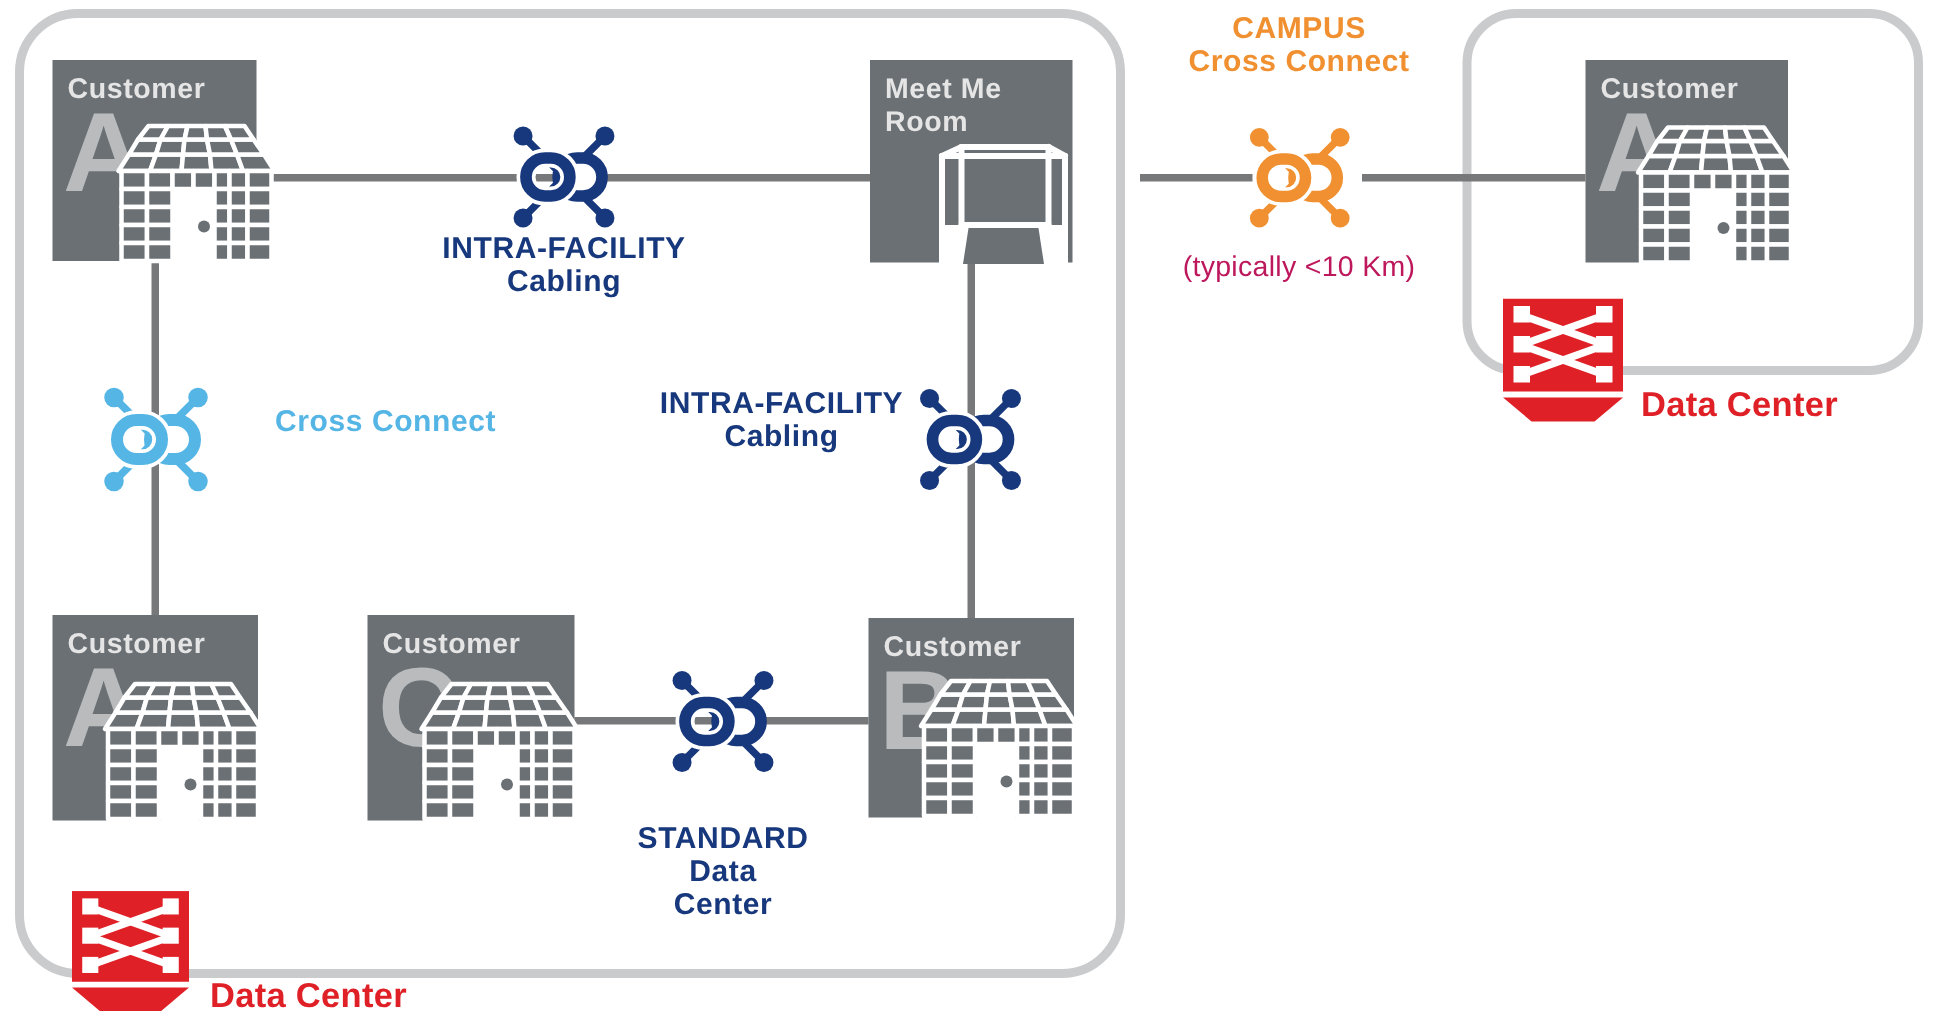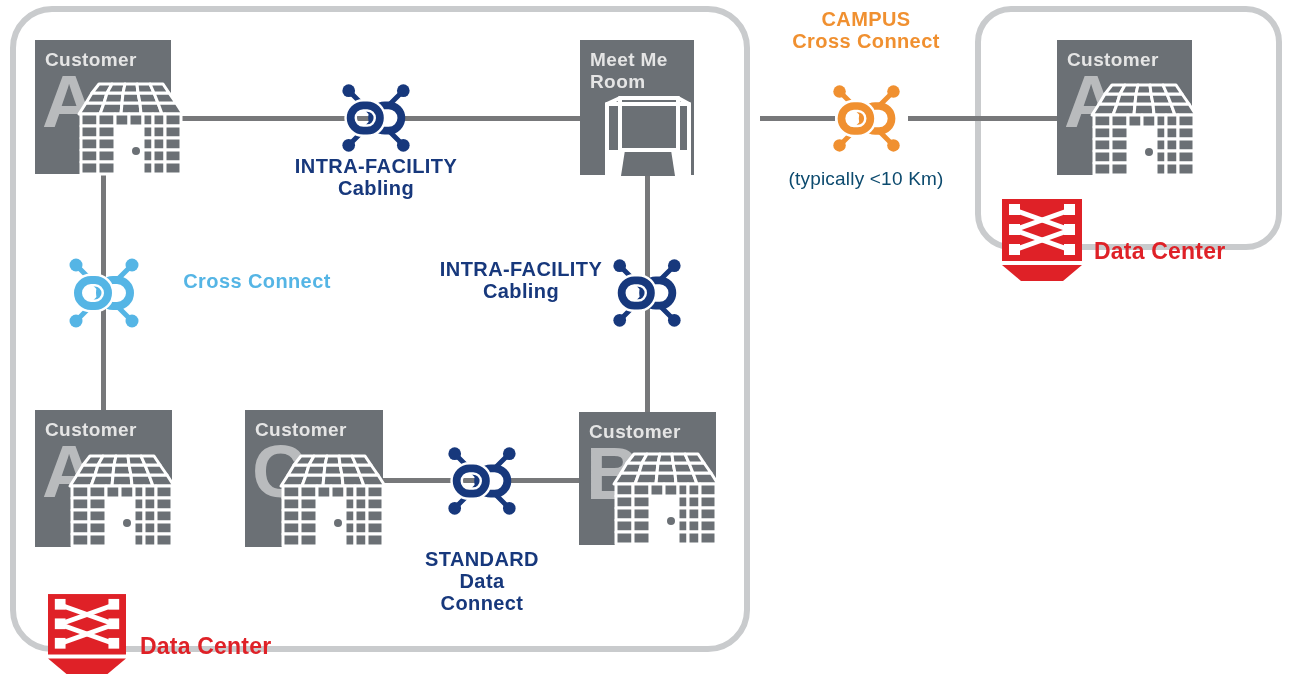--- a/index.html
+++ b/index.html
@@ -31,24 +31,24 @@
     position:absolute;z-index:3;text-align:center;font-weight:bold;
     font-size:20px;line-height:22px;letter-spacing:.4px;transform:translateX(-50%);
     white-space:nowrap;
   }
   .conn-label .sub{display:block;}
   .navy{color:#17387c;}
   .lblue{color:#55b5e5;}
   .orange{color:#f09030;}
   .note{
     position:absolute;z-index:3;transform:translateX(-50%);
-    color:#0c4a6e;font-size:19px;font-weight:normal;letter-spacing:.2px;
+    color:#be185d;font-size:19px;font-weight:normal;letter-spacing:.2px;
     white-space:nowrap;
   }
-  .badge{position:absolute;z-index:4;display:flex;align-items:center;}
+  .badge{position:absolute;z-index:4;display:flex;align-items:flex-end;}
   .badge-label{
     color:#df2127;font-weight:bold;font-size:23px;letter-spacing:.2px;
     white-space:nowrap;
   }
   .hidden-defs{position:absolute;width:0;height:0;overflow:hidden;}
 </style>
 </head>
 <body>
 
 <svg class="hidden-defs" aria-hidden="true">
@@ -172,21 +172,21 @@
   <div class="link" style="left:908px;top:116px;width:149px;height:5px;"></div>
 
   <div class="node" style="left:35px;top:40px;width:136px;height:134px;">
     <div class="node-title">Customer</div>
     <div class="node-letter">A</div>
     <svg class="cage-svg" style="right:-12px;bottom:-3px;" width="104" height="96" viewBox="0 0 104 96">
         <use href="#cage"></use>
       </svg>
   </div>
 
-  <div class="node" style="left:580px;top:40px;width:114px;height:135px;">
+  <div class="node" style="left:580px;top:40px;width:135px;height:135px;">
     <div class="node-title">Meet Me
 Room</div>
     <svg class="cage-svg" style="right:1px;bottom:-3px;" width="90" height="84" viewBox="0 0 90 84">
         <use href="#mmr"></use>
       </svg>
   </div>
 
   <div class="node" style="left:35px;top:410px;width:137px;height:137px;">
     <div class="node-title">Customer</div>
     <div class="node-letter">A</div>
@@ -245,21 +245,21 @@
   </div>
 
   <div class="conn-label navy" style="left:521px;top:258px;">
     <span class="sub">INTRA-FACILITY</span>
     <span class="sub">Cabling</span>
   </div>
 
   <div class="conn-label navy" style="left:482px;top:548px;">
     <span class="sub">STANDARD</span>
     <span class="sub">Data</span>
-    <span class="sub">Connect</span>
+    <span class="sub">Center</span>
   </div>
 
   <div class="conn-label orange" style="left:866px;top:8px;">
     <span class="sub">CAMPUS</span>
     <span class="sub">Cross Connect</span>
   </div>
 
   <div class="note" style="left:866px;top:168px;">(typically &lt;10 Km)</div>
 
   <div class="badge" style="left:48px;top:593px;">

